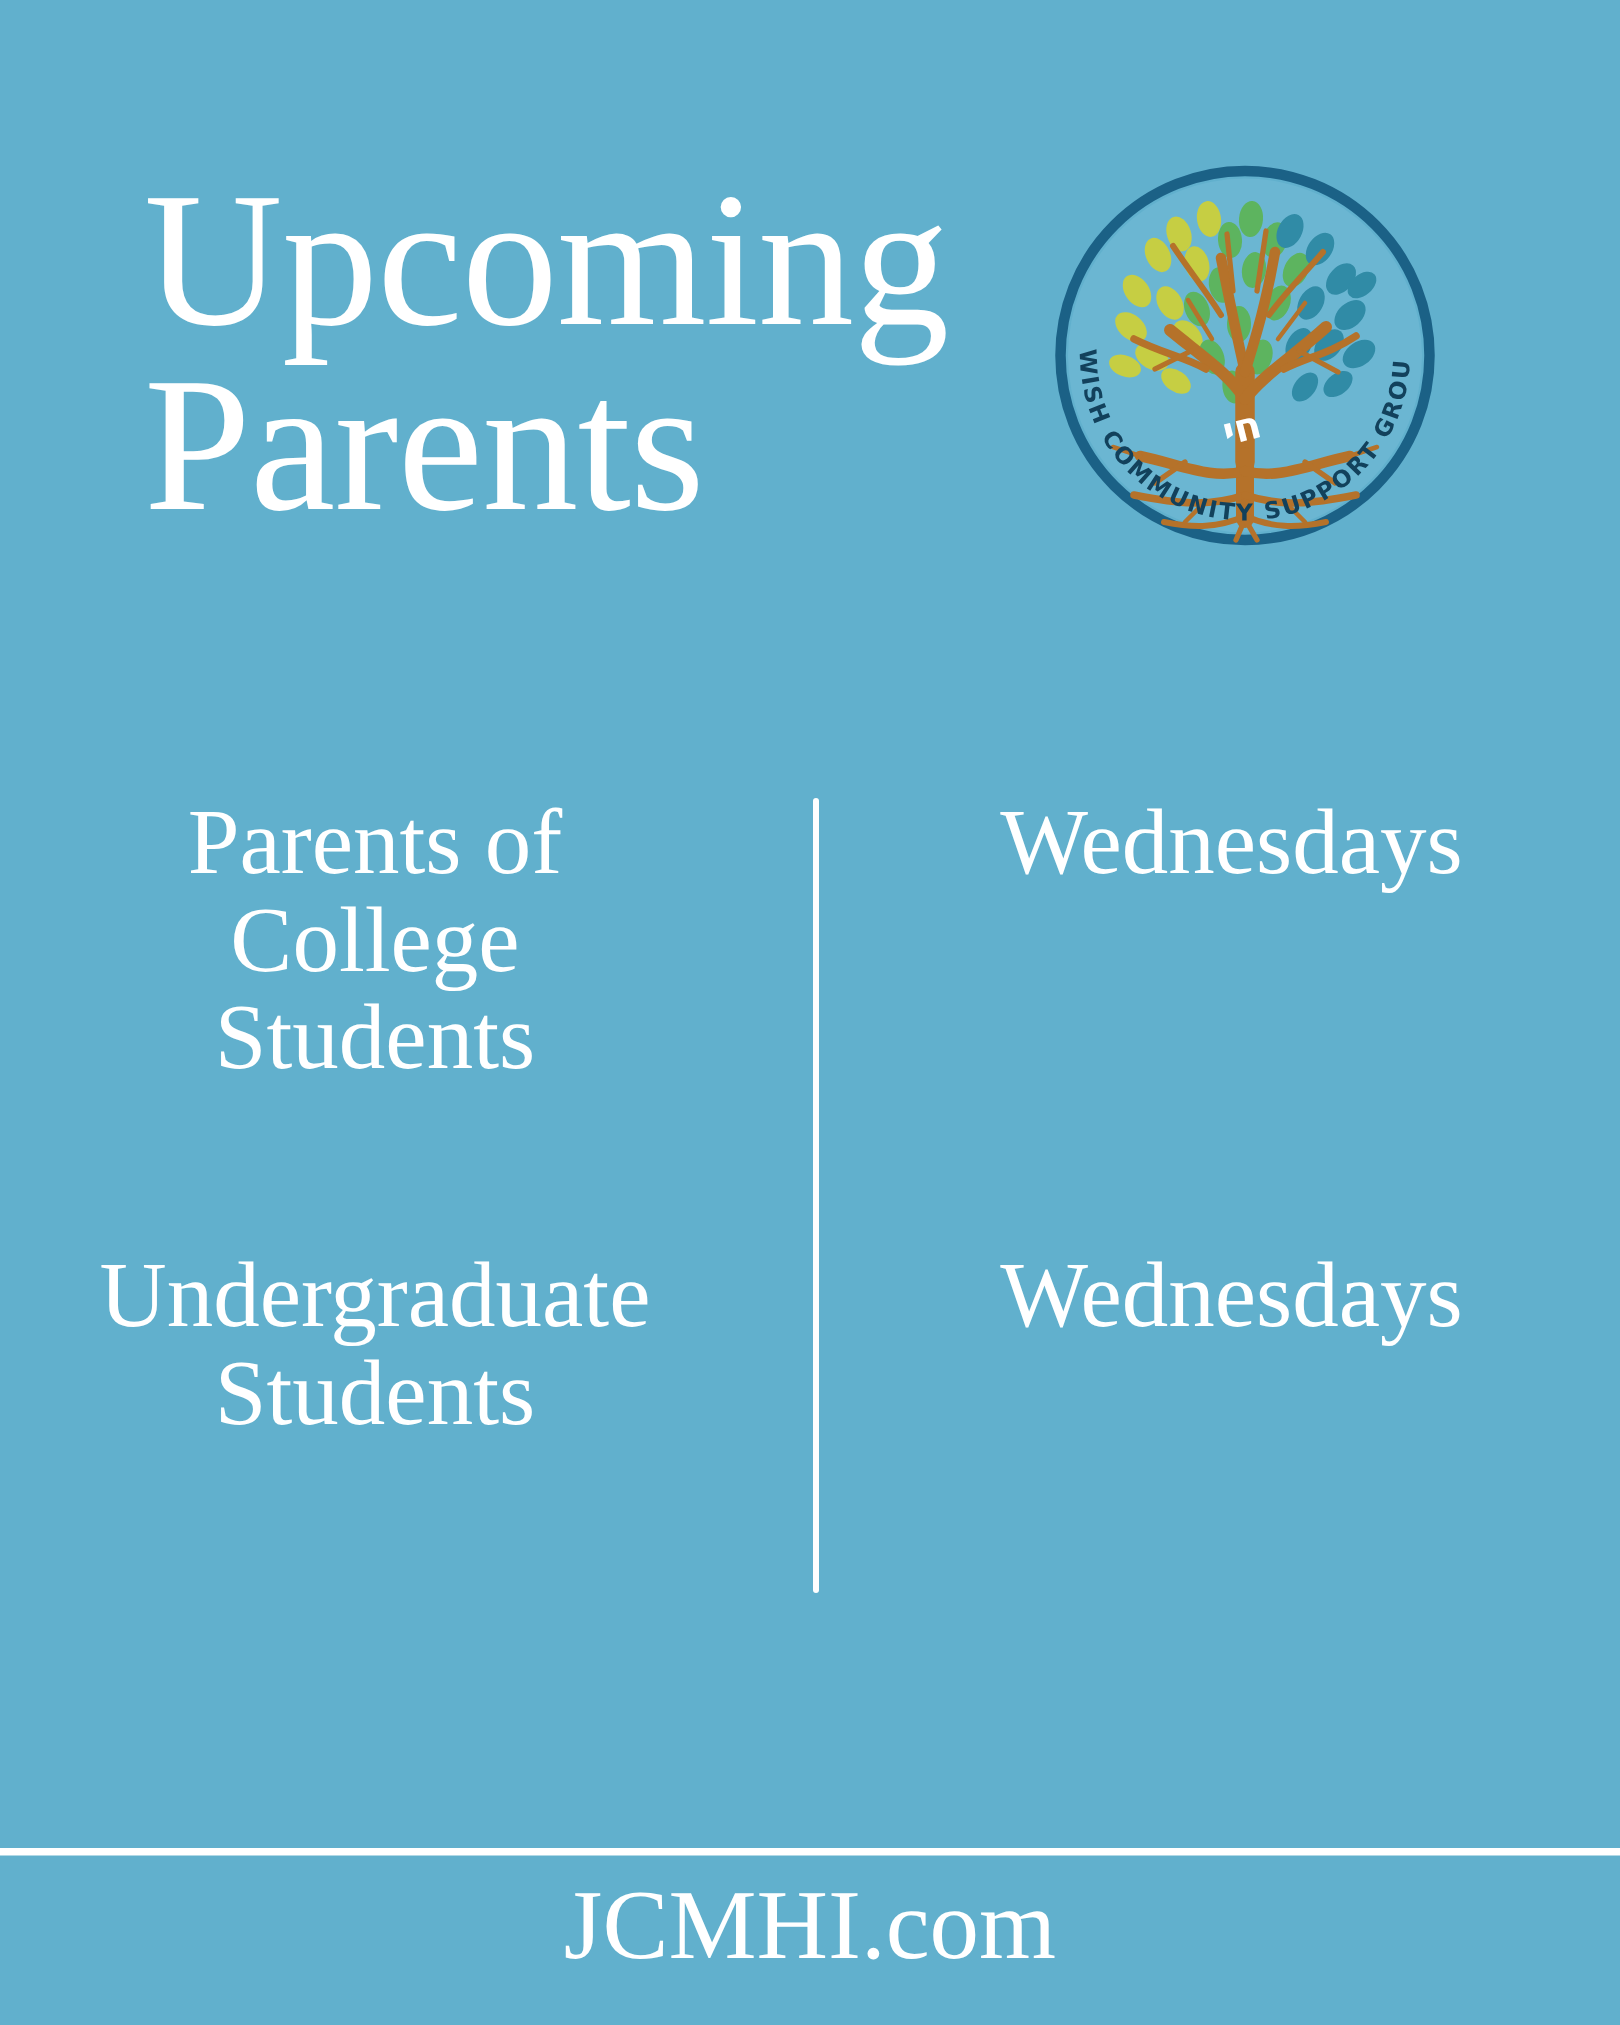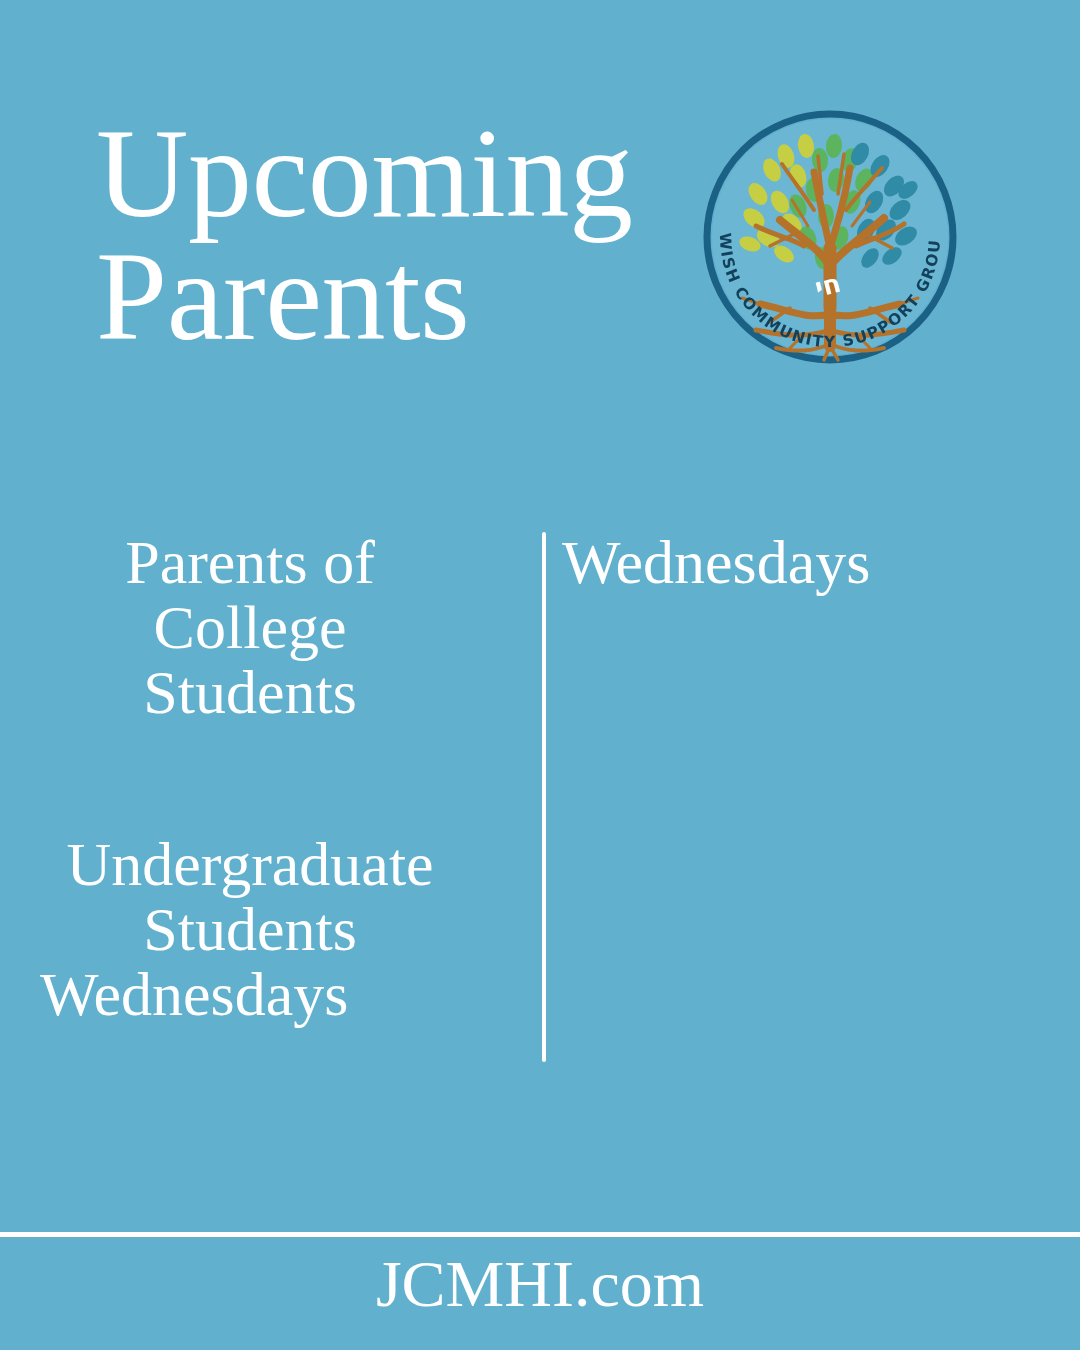--- a/index.html
+++ b/index.html
@@ -86,33 +86,33 @@
   }
 
   .row {
     position: absolute;
     left: 0;
     width: 1080px;
     display: flex;
     align-items: flex-start;
   }
   .row-1 { top: 10px; }
-  .row-2 { top: 312px; flex-direction: column; }
+  .row-2 { top: 312px; }
 
   .col-group {
     width: 522px;
     padding-right: 22px;
     box-sizing: border-box;
     text-align: center;
   }
   .col-time {
     width: 558px;
     padding-left: 40px;
     box-sizing: border-box;
-    text-align: left;
+    text-align: center;
   }
 
   .group-name,
   .time-text {
     color: #ffffff;
     font-family: "Liberation Serif", serif;
     font-weight: 400;
     font-size: 62px;
     line-height: 1.05;
     letter-spacing: 0px;

